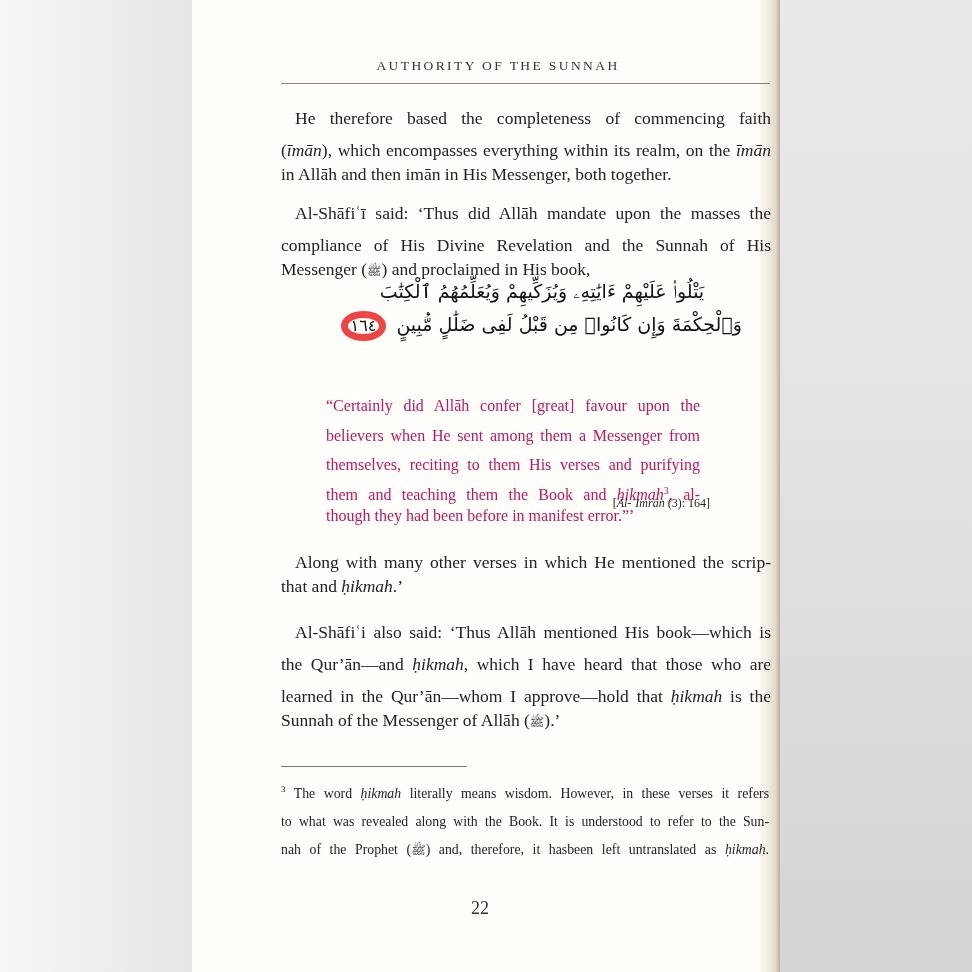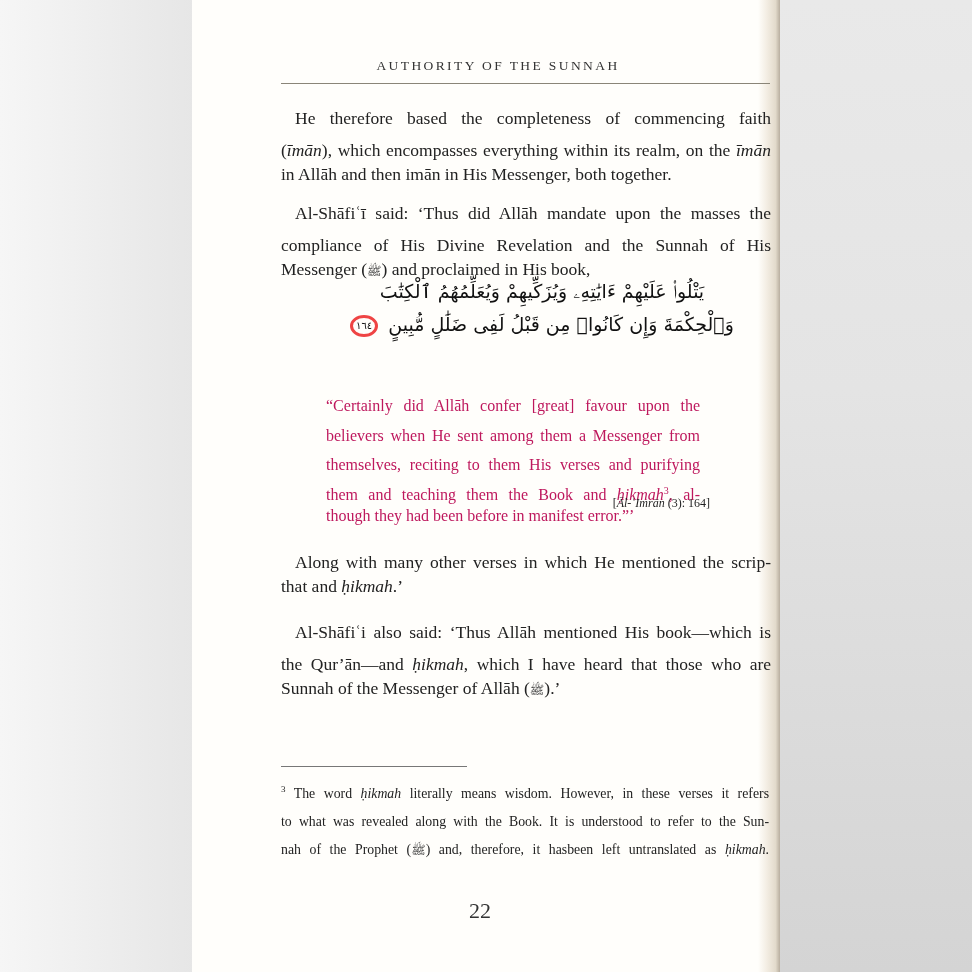--- a/index.html
+++ b/index.html
@@ -37,37 +37,37 @@
     .para .indent { padding-left: 14px; }
     .just { text-align: justify; text-align-last: justify; margin-top: 8px; }
     i { font-style: italic; }
     .arabic {
       position: absolute; left: 150px; width: 400px;
       direction: rtl; text-align: center;
       font-family: "DejaVu Sans", sans-serif; font-size: 19px; line-height: 33px; color: #111;
       white-space: nowrap;
     }
     .ayah-mark {
-      display: inline-block; border: 3px solid #ef4444; border-radius: 50%;
-      font-size: 10px; line-height: 16px; padding: 0 3px; margin-right: 4px; vertical-align: middle;
+      display: inline-block; border: 7px solid #ef4444; border-radius: 50%;
+      font-size: 16px; line-height: 16px; padding: 0 3px; margin-right: 4px; vertical-align: middle;
     }
     .quote {
       position: absolute; left: 134px; width: 374px;
       font-size: 16px; line-height: 21.5px; color: #be185d; white-space: nowrap;
     }
     .quote .line { display: block; height: 21.5px; }
     .ref { position: absolute; left: 146px; top: 496px; width: 372px; text-align: right; font-size: 12px; color: #222; }
     .fn-rule { position: absolute; left: 89px; top: 766px; width: 186px; height: 1px; background: #777; }
     .footnote {
       position: absolute; left: 89px; top: 776px; width: 488px;
       font-size: 13.8px; line-height: 20px; color: #222; white-space: nowrap;
     }
     .footnote .line { display: block; height: 20px; }
     .footnote sup { font-size: 9px; }
-    .page-num { position: absolute; left: 0; top: 898px; width: 576px; text-align: center; font-size: 22px; color: #333; }
+    .page-num { position: absolute; left: 0; top: 898px; width: 576px; text-align: center; font-size: 18px; color: #333; }
     .saw { font-family: "DejaVu Sans", sans-serif; font-size: 12px; }
     sup { font-size: 10px; line-height: 0; }
   </style>
 </head>
 <body>
 
 <div class="bg-right"></div>
 
 <div class="page">
   <div class="page-edge"></div>
@@ -102,20 +102,21 @@
   <div class="ref"><span>[</span><i>Āl-ʿImrān</i><span> (3): 164]</span></div>
 
   <div class="para" style="top:542px;">
     <span class="line indent just">Along with many other verses in which He mentioned the scrip-</span>
     <span class="line"><span>that and </span><i>ḥikmah</i><span>.’</span></span>
   </div>
 
   <div class="para" style="top:612px;">
     <span class="line indent just">Al-Shāfiʿi also said: ‘Thus Allāh mentioned His book—which is</span>
     <span class="line just"><span>the Qur’ān—and </span><i>ḥikmah</i><span>, which I have heard that those who are</span></span>
+    <span class="line just"><span>learned in the Qur’ān—whom I approve—hold that </span><i>ḥikmah</i><span> is the</span></span>
     <span class="line"><span>Sunnah of the Messenger of Allāh (</span><span class="saw">ﷺ</span><span>).’</span></span>
   </div>
 
   <div class="fn-rule"></div>
   <div class="footnote">
     <span class="line just"><sup>3</sup><span> The word </span><i>ḥikmah</i><span> literally means wisdom. However, in these verses it refers</span></span>
     <span class="line just">to what was revealed along with the Book. It is understood to refer to the Sun-</span>
     <span class="line just"><span>nah of the Prophet (</span><span class="saw">ﷺ</span><span>) and, therefore, it hasbeen left untranslated as </span><i>ḥikmah</i><span>.</span></span>
   </div>
 

